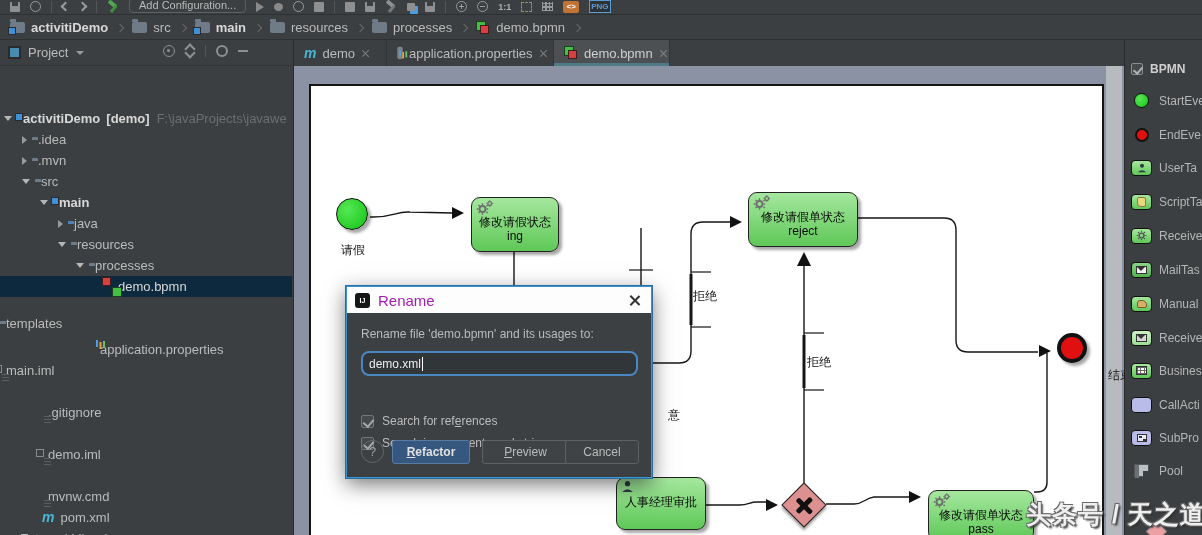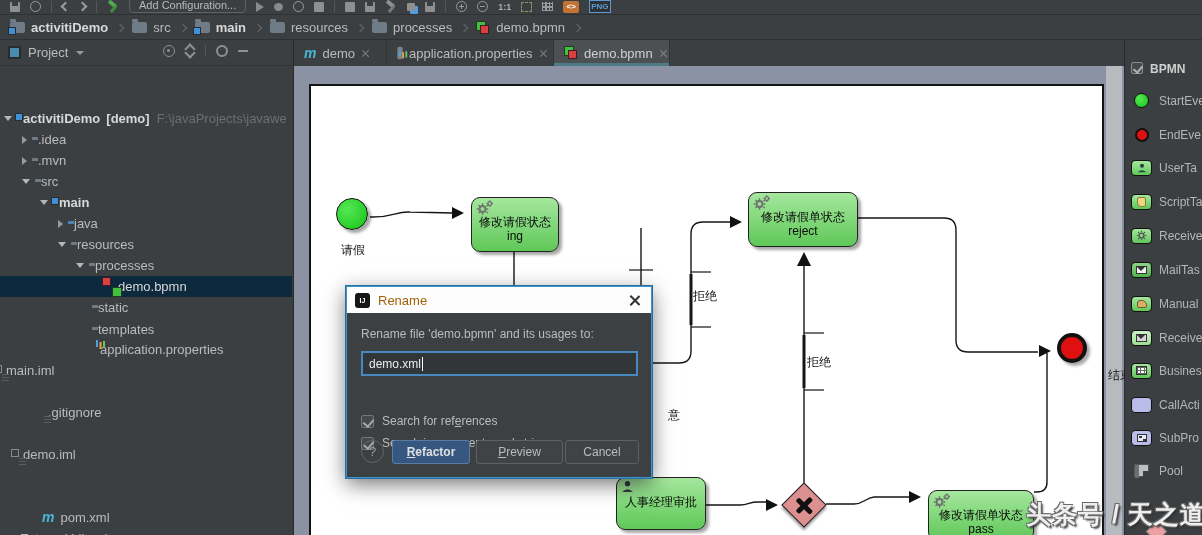--- a/index.html
+++ b/index.html
@@ -110,42 +110,42 @@
   .gateway::before{content:"";position:absolute;left:13px;top:5px;width:5px;height:20px;background:#111;border-radius:2px;}
   .gateway::after{content:"";position:absolute;left:5.5px;top:12.5px;width:20px;height:5px;background:#111;border-radius:2px;}
 
   
   #dialog{position:absolute;left:52px;top:220px;width:306px;height:192px;z-index:10;
           border:1px solid #3895d2;outline:1px solid #2a6d9e;background:#3c4043;
           box-shadow:0 6px 20px rgba(0,0,0,.55);}
   #dlg-title{position:absolute;left:0;top:0;right:0;height:26px;background:#fdfdfd;display:flex;align-items:center;padding:0 8px;}
   .ij{width:15px;height:15px;background:#161616;border-radius:3px;color:#fff;font-size:7px;font-weight:bold;
       display:flex;align-items:center;justify-content:center;margin-right:8px;}
-  #dlg-title .t{color:#a16207;font-size:13px;}
+  #dlg-title .t{color:#a21caf;font-size:15px;}
   #dlg-close{position:absolute;right:10px;top:7px;width:12px;height:12px;}
   #dlg-close::before,#dlg-close::after{content:"";position:absolute;left:5.4px;top:0;width:1.6px;height:13px;background:#333;}
   #dlg-close::before{transform:rotate(45deg);}#dlg-close::after{transform:rotate(-45deg);}
   #dlg-body{position:absolute;left:0;top:26px;right:0;bottom:0;background:#3c4043;font-size:12px;color:#bbbbbb;}
   #dlg-msg{position:absolute;left:14px;top:14px;}
   #dlg-input{position:absolute;left:14px;top:38px;width:277px;height:25px;background:#313639;
-             border:2px solid #4a88c2;border-radius:0;display:flex;align-items:center;padding:0 6px;color:#ececec;}
+             border:2px solid #4a88c2;border-radius:8px;display:flex;align-items:center;padding:0 6px;color:#ececec;}
   .caret{display:inline-block;width:1px;height:14px;background:#fff;margin-left:1px;}
   .cbrow{position:absolute;left:14px;display:flex;align-items:center;gap:8px;}
   .cbox{width:13px;height:13px;background:#45494b;border:1px solid #747678;border-radius:2px;position:relative;}
   .cbox::after{content:"";position:absolute;left:3px;top:1px;width:5px;height:8px;border-right:2px solid #a8a8a8;border-bottom:2px solid #a8a8a8;transform:rotate(40deg);}
   .mn{text-decoration:underline;}
   .btn{position:absolute;top:127px;height:24px;border:1px solid #5e6163;border-radius:3px;background:#3f4345;
        color:#bbbbbb;font-size:12px;display:flex;align-items:center;justify-content:center;}
   .btn.primary{background:#365880;border-color:#5a7ba0;color:#e0e0e0;font-weight:bold;}
   #dlg-help{position:absolute;left:14px;top:127px;width:23px;height:23px;border:1px solid #666;border-radius:50%;
             color:#a0a0a0;font-size:13px;display:flex;align-items:center;justify-content:center;}
 
   
   #palette{position:absolute;left:1124px;top:40px;width:78px;height:495px;background:#3c3f41;border-left:1px solid #2a2a2a;overflow:hidden;}
-  #pal-header{position:absolute;left:6px;top:22px;display:flex;gap:7px;}
+  #pal-header{position:absolute;left:6px;top:22px;display:flex;align-items:center;gap:7px;}
   #pal-header .lbl{font-weight:bold;color:#cfcfcf;font-size:12px;}
   .pcbox{width:12px;height:12px;background:#45494b;border:1px solid #8a8c8e;border-radius:2px;position:relative;}
   .pcbox::after{content:"";position:absolute;left:2.6px;top:.6px;width:4px;height:7px;border-right:2px solid #b0b0b0;border-bottom:2px solid #b0b0b0;transform:rotate(40deg);}
   .pitem{position:absolute;left:6px;width:72px;height:19px;display:flex;align-items:center;gap:7px;font-size:12px;color:#b5b5b5;white-space:nowrap;}
   .pi{width:21px;height:17px;flex:0 0 auto;display:flex;align-items:center;justify-content:center;position:relative;}
   .pi-start{width:15px;height:15px;border-radius:50%;background:radial-gradient(circle at 35% 35%,#57e957,#14c214);border:1.6px solid #111;}
   .pi-end{width:14px;height:14px;border-radius:50%;background:#e01010;border:2.6px solid #111;}
   .pi-task{width:21px;height:16px;border-radius:4px;background:linear-gradient(180deg,#a5e79e,#5fc858);border:1.4px solid #111;display:flex;align-items:center;justify-content:center;}
   .pi-task.dark{background:linear-gradient(180deg,#8cd489,#4fb34c);}
   .pi-task.lite{background:linear-gradient(180deg,#cdf0c8,#9adf92);}
@@ -337,43 +337,43 @@
         </div>
       <div class="trow" style="top:188px;padding-left:76px;">
         <span class="ar open"></span>
         <span class="tic"><span class="fo"></span></span>
         <span>processes</span>
         </div>
       <div class="trow sel" style="top:209px;padding-left:112px;">
         <span class="tic"><span class="bpmn-ic"></span></span>
         <span style="color:#d8d8d8;">demo.bpmn</span>
         </div>
-      <div class="trow" style="top:230px;padding-left:92px;">
-        <span class="tic"><span class="fo"></span></span>
-        <span>static</span>
-        </div>
-      <div class="trow" style="top:252px;padding-left:92px;">
+      <div class="trow" style="top:246px;">
         <span class="tic"><span class="fo"></span></span>
         <span>templates</span>
         </div>
       <div class="trow" style="top:272px;padding-left:94px;">
         <span class="tic"><span class="props"></span></span>
         <span>application.properties</span>
         </div>
       <div class="trow" style="top:293px;">
         <span class="tic"><span class="doc iml"></span></span>
         <span>main.iml</span>
         </div>
       <div class="trow" style="top:335px;padding-left:42px;">
         <span class="tic"><span class="doc"></span></span>
         <span>.gitignore</span>
         </div>
-      <div class="trow" style="top:377px;margin-left:17px;">
+      <div class="trow" style="top:377px;padding-left:42px;">
         <span class="tic"><span class="doc iml"></span></span>
         <span>demo.iml</span>
+        </div>
+      <div class="trow" style="top:419px;padding-left:42px;">
+        <span class="tic"><span class="doc"></span></span>
+        <span>mvnw.cmd</span>
         </div>
       <div class="trow" style="top:440px;padding-left:42px;">
         <span class="tic"><span class="mvn-m">m</span></span>
         <span>pom.xml</span>
         </div>
       <div class="trow" style="top:461px;padding-left:4px;">
         <span class="ar closed"></span>
         <span class="tic"><span class="libs"></span></span>
         <span>External Libraries</span>
         </div>
@@ -514,21 +514,21 @@
             <span><span>Search for ref</span><span class="mn">e</span><span>rences</span></span>
           </div>
           <div class="cbrow" style="top:123px;">
             <span class="cbox"></span>
             <span><span>Search in </span><span class="mn">c</span><span>omments and strings</span></span>
           </div>
           <div id="dlg-help">?</div>
           <div class="btn primary" style="left:45px;width:78px;">
             <span><span class="mn">R</span><span>efactor</span></span>
           </div>
-          <div class="btn" style="left:129px;width:87px;">
+          <div class="btn" style="left:135px;width:87px;">
             <span><span class="mn">P</span><span>review</span></span>
           </div>
           <div class="btn" style="left:218px;width:74px;">Cancel</div>
         </div>
       </div>
     </div>
   </div>
 
   <div id="palette">
     <div id="pal-header">

